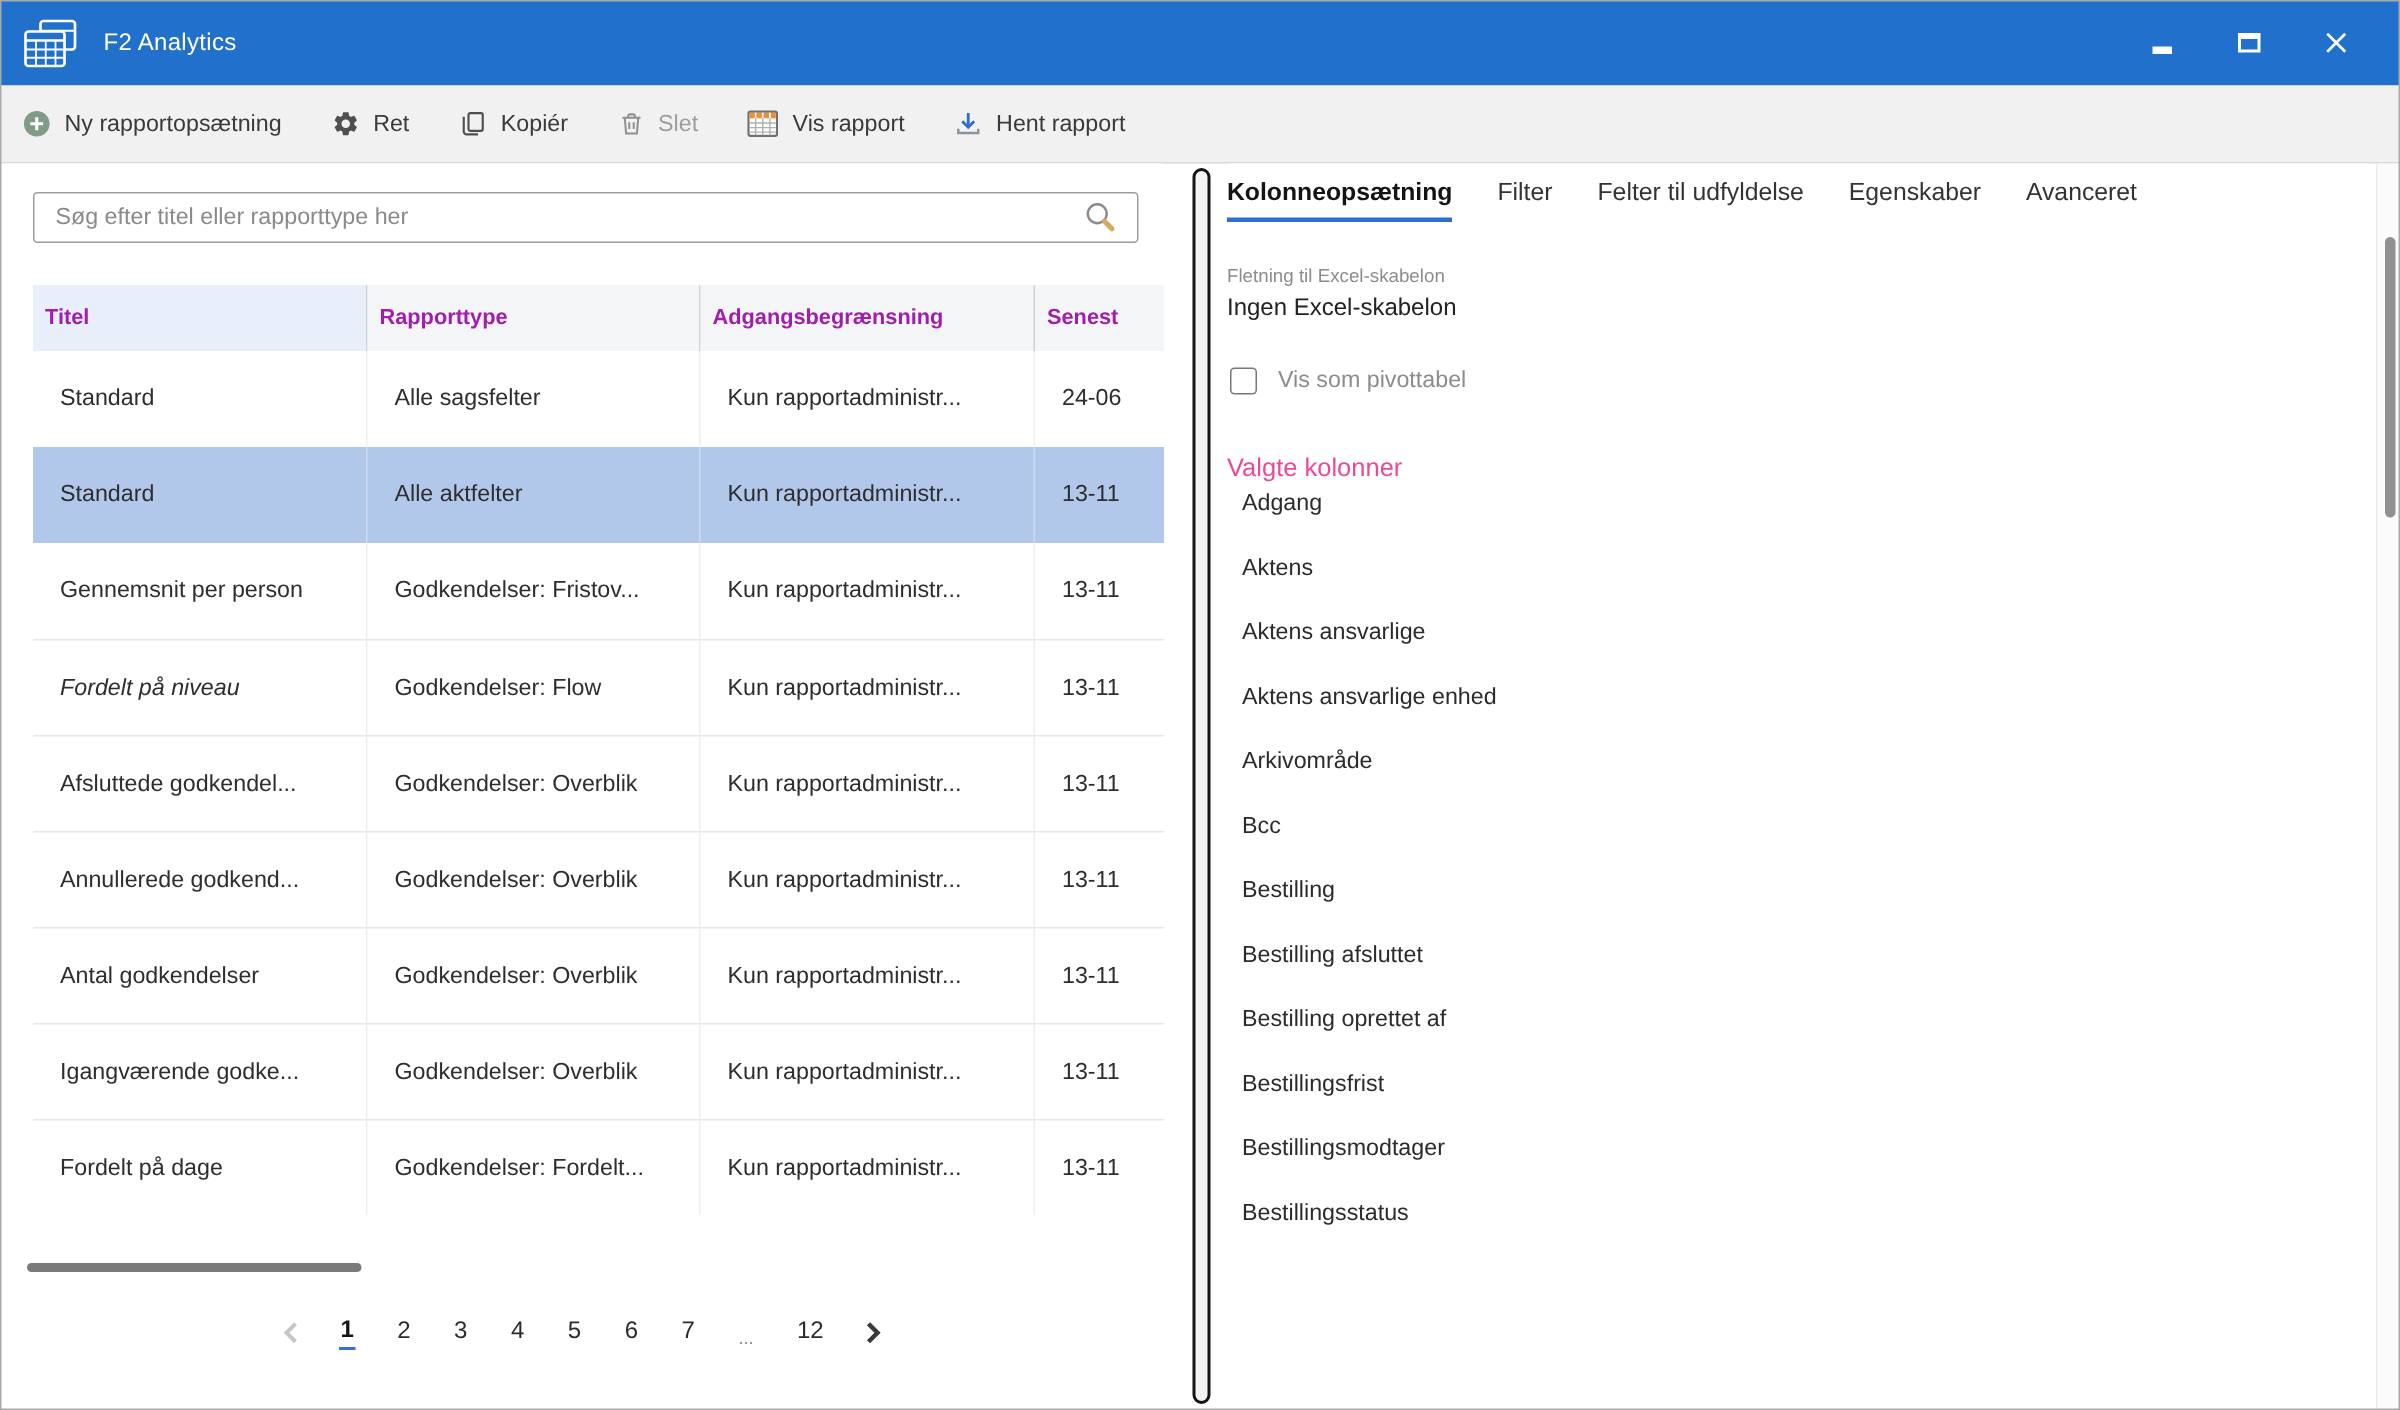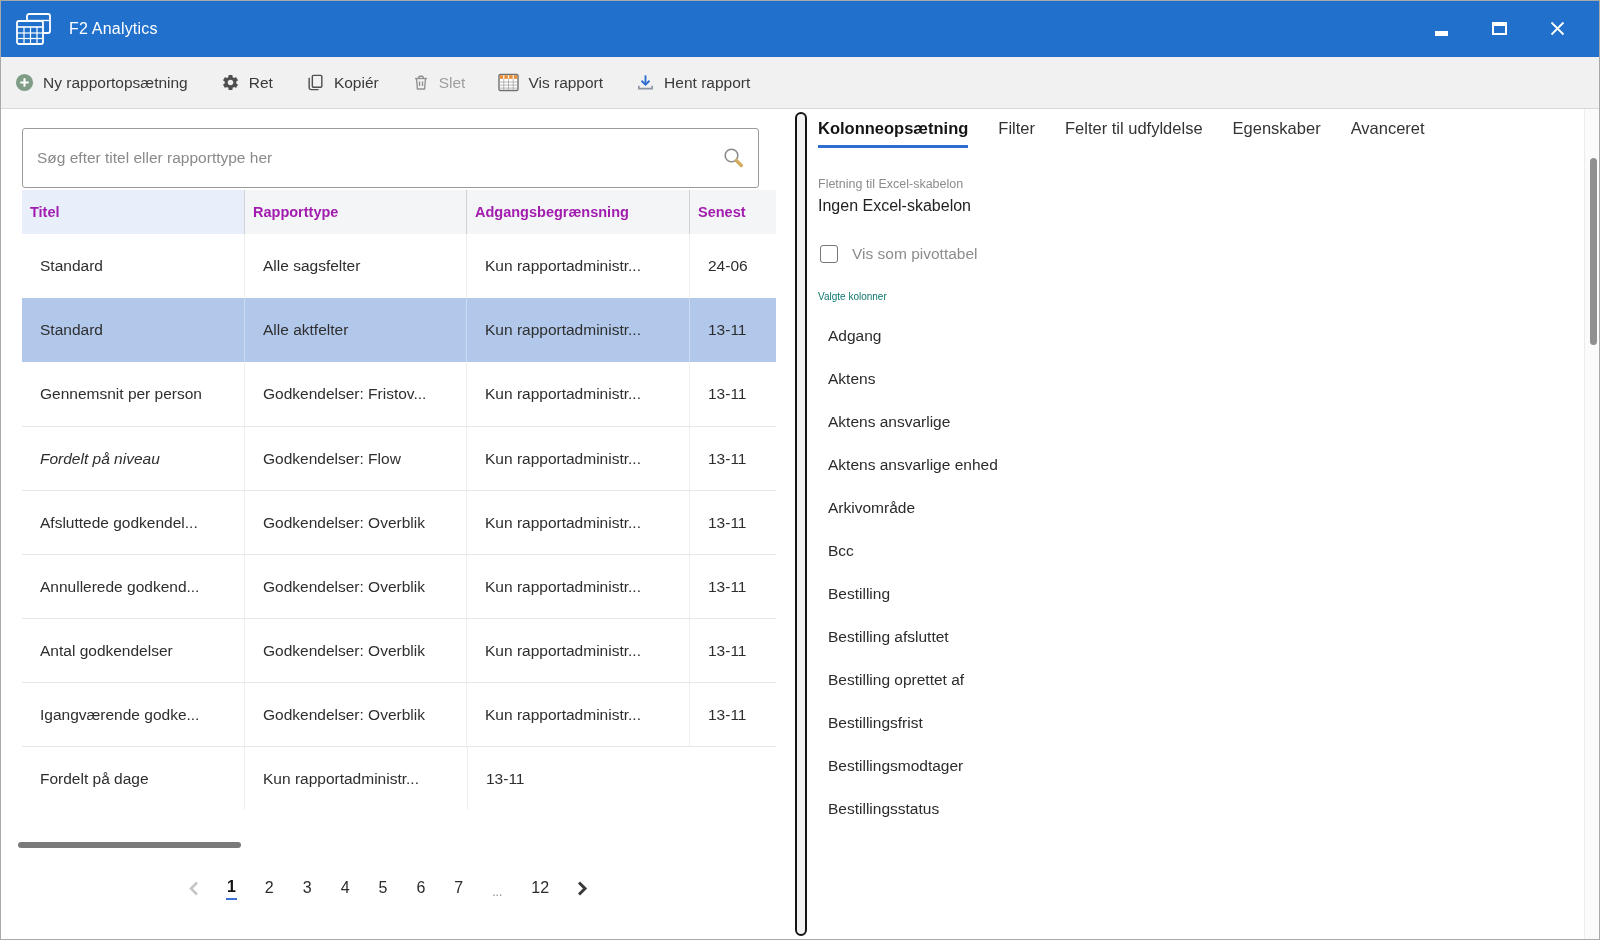--- a/index.html
+++ b/index.html
@@ -25,21 +25,21 @@
   .max-glyph{width:15px;height:13px;border:2px solid #fff;border-top:4px solid #fff;}
 
   
   .toolbar{position:absolute;top:57px;left:0;right:0;height:52px;background:var(--toolbar-bg);border-bottom:1px solid #d8d8d8;display:flex;align-items:center;padding-left:15px;gap:33px;}
   .tb-item{display:flex;align-items:center;gap:9px;font-size:15.5px;color:#3a3a3a;white-space:nowrap;}
   .tb-item.disabled{color:#9e9e9e;}
   .icon{display:inline-flex;align-items:center;}
 
   
   .left-panel{position:absolute;top:109px;left:0;width:776px;bottom:0;background:#fff;overflow:hidden;}
-  .search-box{position:absolute;left:22px;top:19px;width:737px;height:60px;border:1px solid #9b9b9b;border-radius:3px;display:flex;align-items:center;background:#fff;}
+  .search-box{position:absolute;left:22px;top:19px;width:737px;height:34px;border:1px solid #9b9b9b;border-radius:3px;display:flex;align-items:center;background:#fff;}
   .search-box input{border:none;outline:none;flex:1;font-size:15.5px;padding-left:14px;color:#333;font-family:inherit;background:transparent;}
   .search-box input::placeholder{color:#8a8a8a;}
   .search-icon{margin-right:12px;display:flex;}
 
   .table{position:absolute;left:22px;top:81px;width:800px;}
   .thead{display:flex;height:44px;}
   .th{display:flex;align-items:center;padding-left:8px;font-size:14.5px;color:#a21caf;background:var(--header-bg);border-right:1px solid #ced2d6;font-weight:bold;}
   .th:first-child{background:var(--header-first);}
   .th:last-child{border-right:none;}
   .tbody .row{display:flex;height:64px;background:#fff;}
@@ -65,21 +65,21 @@
   
   .right-panel{position:absolute;left:818px;top:109px;right:17px;bottom:0;background:#fff;}
   .tabs{display:flex;gap:30px;padding-top:10px;font-size:16.5px;color:#333;}
   .tab{padding-bottom:7px;white-space:nowrap;}
   .tab.active{font-weight:bold;color:#141414;border-bottom:3px solid var(--accent);}
   .excel-label{position:absolute;left:0;top:68px;font-size:12.5px;color:#8c8c8c;text-align:right;}
   .excel-value{position:absolute;left:0;top:88px;font-size:16px;color:#222;}
   .pivot-row{position:absolute;left:2px;top:136px;display:flex;align-items:center;gap:14px;}
   .checkbox{width:18px;height:18px;border:1.5px solid #777;border-radius:3px;background:#fff;}
   .pivot-label{font-size:15.5px;color:#8c8c8c;}
-  .valgte-label{position:absolute;left:0;top:182px;font-size:10px;color:#0f766e;}
+  .valgte-label{position:absolute;left:0;top:193px;font-size:17px;color:#ec4899;}
   .col-list{position:absolute;left:0;top:205px;right:0;}
   .col-item{height:43px;display:flex;align-items:center;padding-left:10px;font-size:15.5px;color:#2b2b2b;}
 
   
   .vscroll-track{position:absolute;right:0;top:109px;width:16px;bottom:0;background:#fbfbfb;border-left:1px solid #ececec;z-index:20;}
   .vscroll-thumb{position:absolute;left:5px;top:49px;width:7px;height:187px;background:#909090;border-radius:4px;}
 </style>
 </head>
 <body>
 
@@ -255,20 +255,21 @@
           <div class="cell" style="width: 130px;">13-11</div>
         </div>
         <div class="row">
           <div class="cell" style="width: 223px;">Igangværende godke...</div>
           <div class="cell" style="width: 222px;">Godkendelser: Overblik</div>
           <div class="cell" style="width: 223px;">Kun rapportadministr...</div>
           <div class="cell" style="width: 130px;">13-11</div>
         </div>
         <div class="row">
           <div class="cell" style="width: 223px;">Fordelt på dage</div>
+          <div class="cell" style="width: 222px;">Godkendelser: Fordelt...</div>
           <div class="cell" style="width: 223px;">Kun rapportadministr...</div>
           <div class="cell" style="width: 130px;">13-11</div>
         </div>
       </div>
   </div>
 
   <div class="hscroll"></div>
 
   <div class="pagination">
       <span class="pg-chevron">

